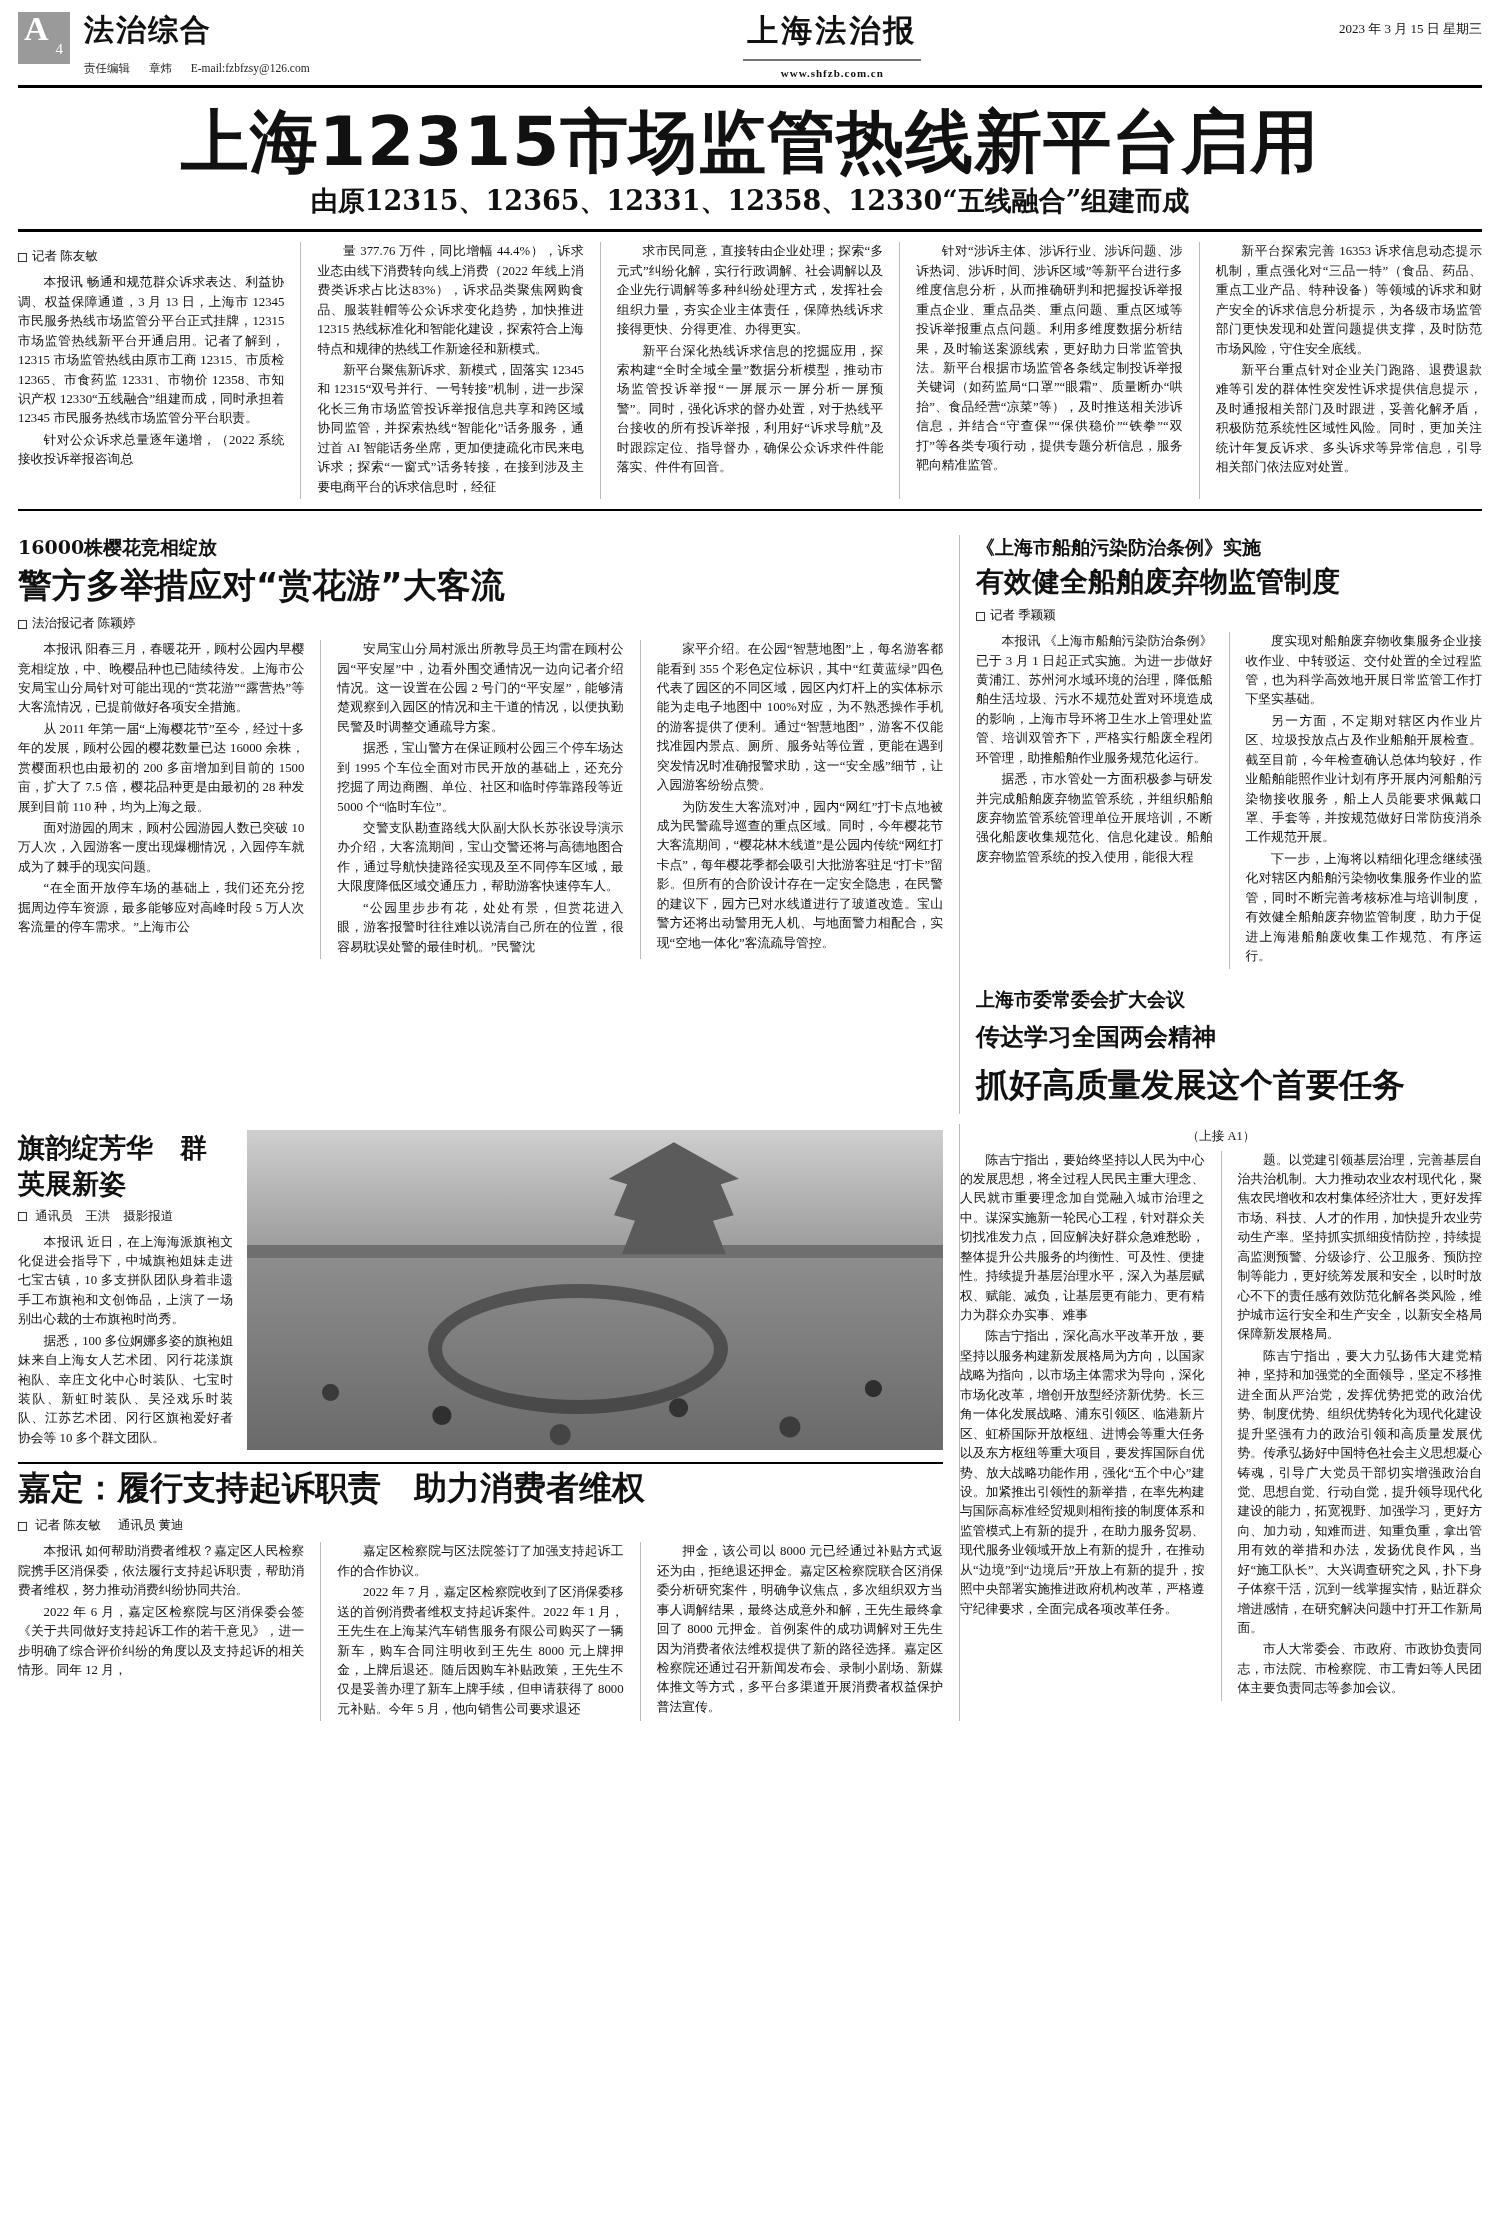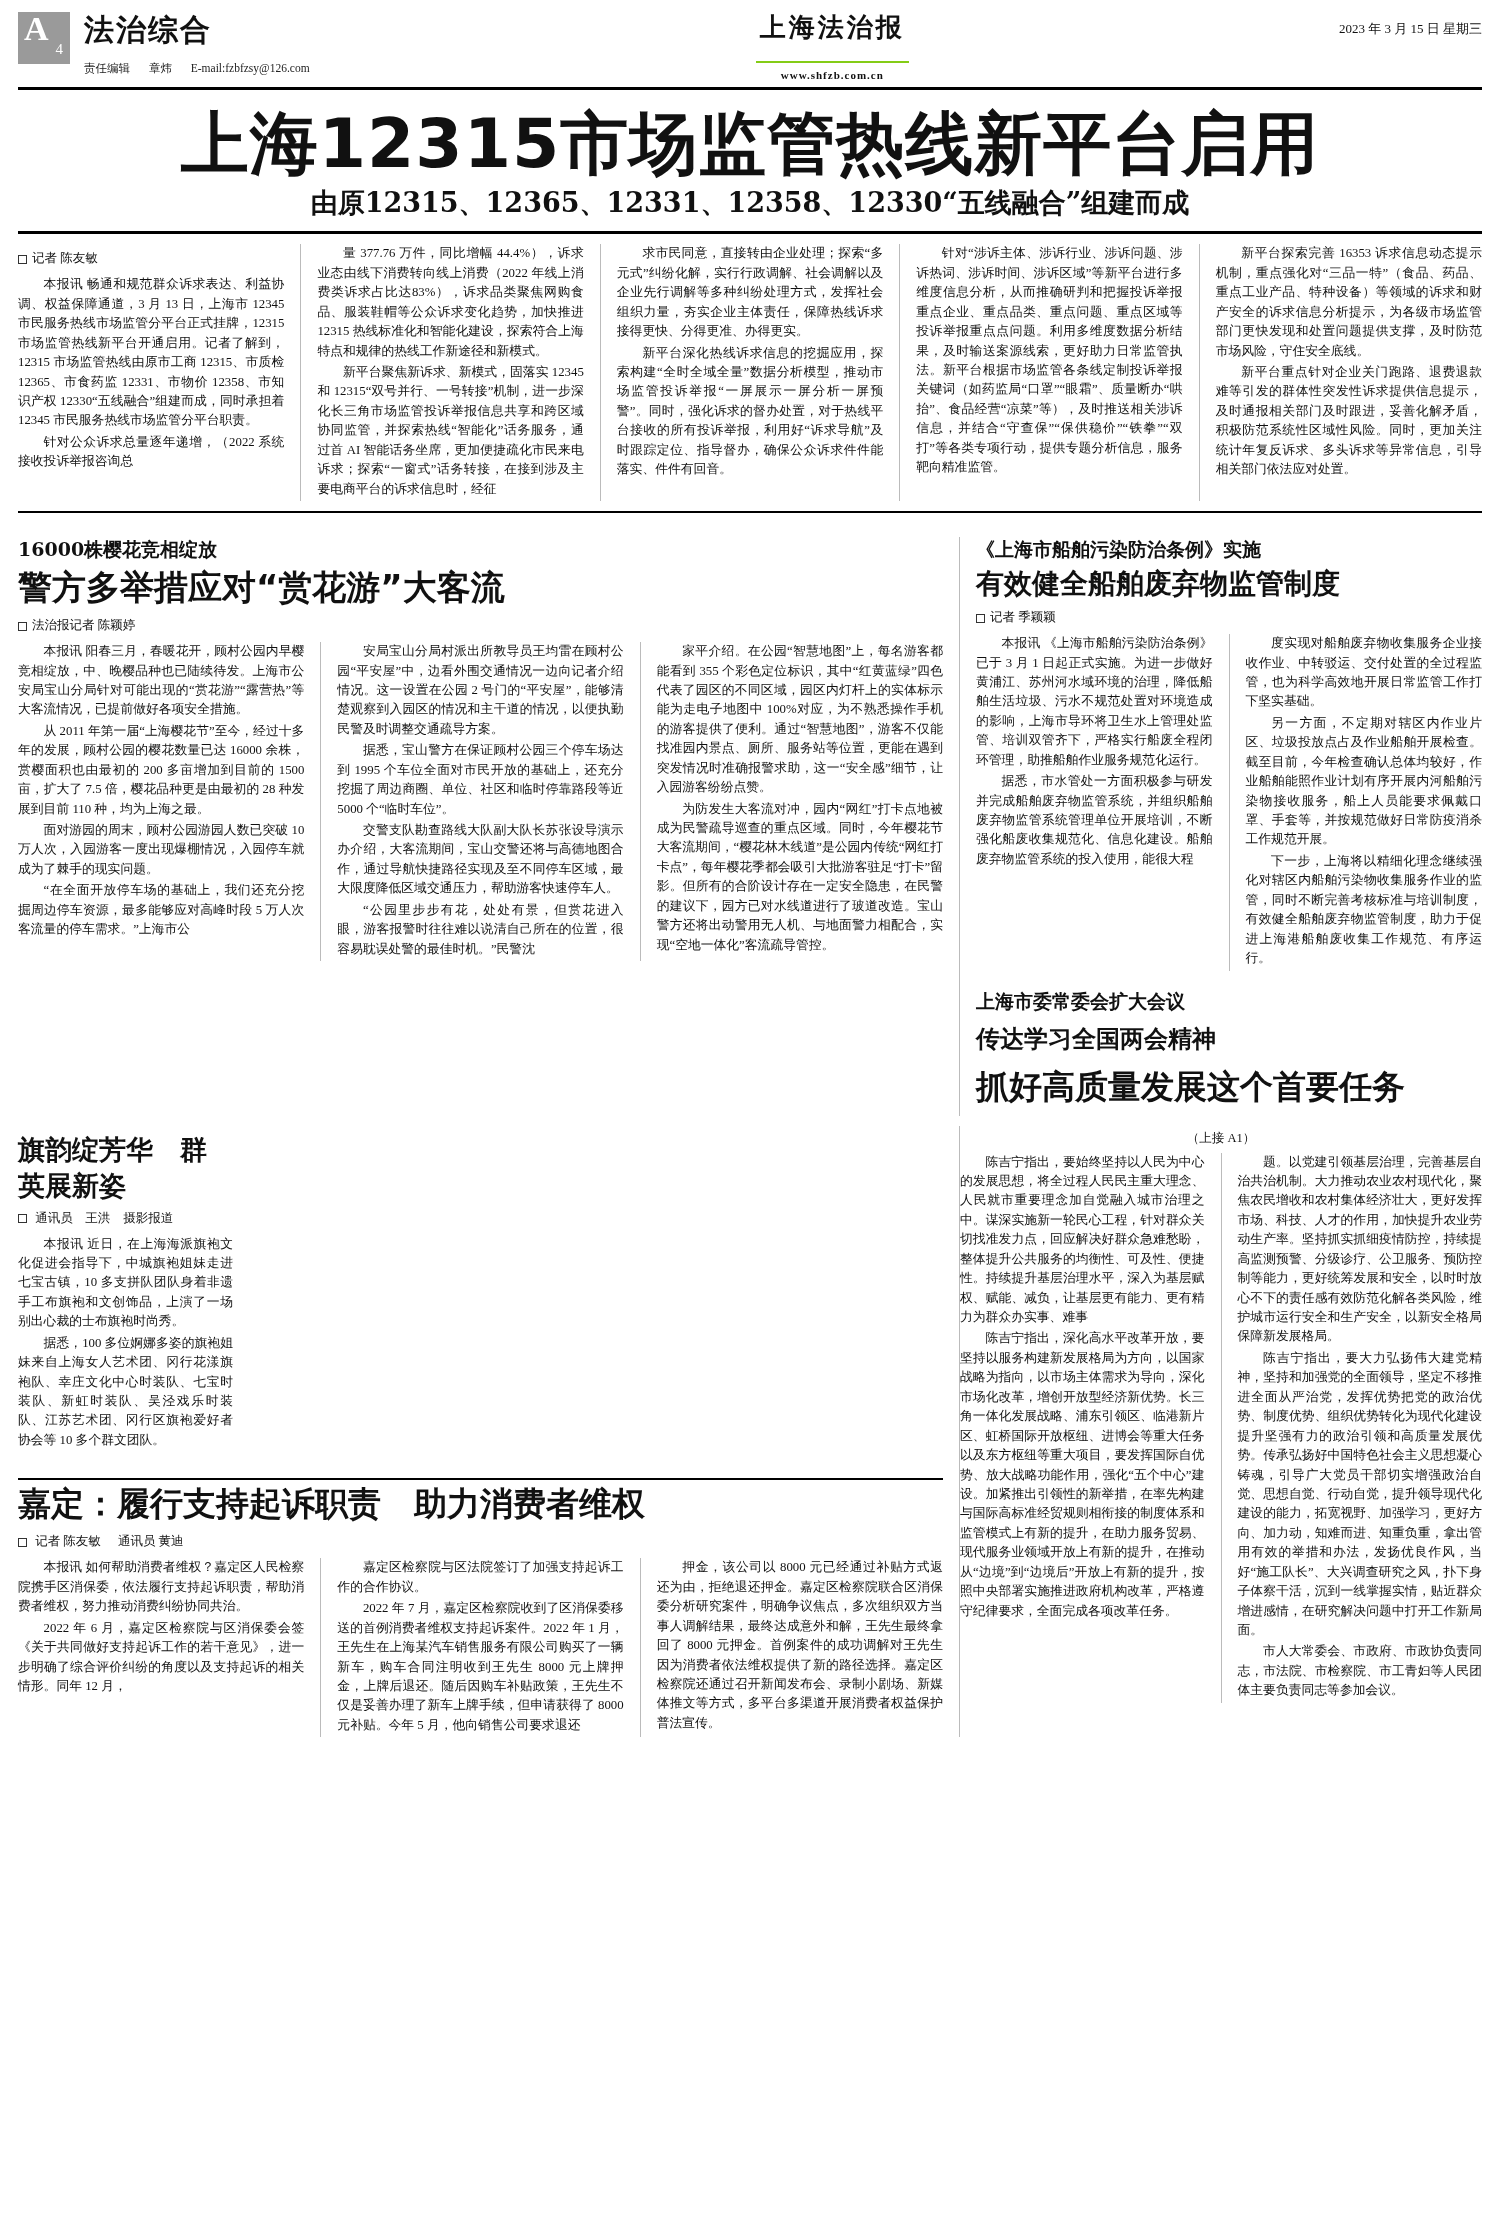--- a/index.html
+++ b/index.html
@@ -17,21 +17,21 @@
   
   .masthead { display:flex; align-items:flex-start; border-bottom:3px solid #000; padding-bottom:6px; }
   .folio { width:52px; height:52px; background:#9a9a9a; color:#fff; position:relative; flex:0 0 auto; margin-top:2px;}
   .folio .a { font-family:"Liberation Serif",serif; font-size:34px; font-weight:bold; position:absolute; left:6px; top:-2px;}
   .folio .n { font-size:15px; position:absolute; right:7px; bottom:6px;}
   .mh-left { margin-left:14px; }
   .mh-title { font-family:"DejaVu Serif", serif; font-weight:bold; font-size:30px; letter-spacing:2px; }
   .mh-sub { font-size:11.5px; color:#222; margin-top:10px; }
   .mh-sub span { margin-right:16px; }
   .mh-center { flex:1; text-align:center; }
-  .mh-paper { font-family:"DejaVu Serif",serif; font-weight:bold; font-size:26px; letter-spacing:3px; display:inline-block; border-bottom:2px solid #84cc16; padding:0 4px 16px;}
+  .mh-paper { font-family:"DejaVu Serif",serif; font-weight:bold; font-size:31px; letter-spacing:3px; display:inline-block; border-bottom:2px solid #737373; padding:0 4px 7px;}
   .mh-url { font-size:11px; font-weight:bold; letter-spacing:1px; margin-top:6px; }
   .mh-right { font-size:13px; padding-top:10px; white-space:nowrap; }
 
   
   .headline { text-align:center; font-family:"DejaVu Sans", sans-serif; font-weight:bold; font-size:68px; letter-spacing:1px; margin:18px 0 6px; line-height:1.05; }
   .subhead { text-align:center; font-family:"DejaVu Serif",serif; font-weight:bold; font-size:27px; margin-bottom:10px; }
   .rule-thick { border-top:3px solid #000; margin:4px 0 0; }
 
   
   .byline { font-size:12.5px; margin:6px 0 8px; }
@@ -55,21 +55,21 @@
   .three { display:flex; gap:16px; }
   .three .col { flex:1; }
   .two { display:flex; gap:16px; }
   .two .col { flex:1; }
 
   
   .bottom { display:flex; gap:16px; margin-top:10px; }
   .bottom-left { width:925px; }
   .bottom-right { flex:1; border-left:1px solid #bbb; padding-left:0;}
 
-  .photo-row { display:flex; gap:14px; margin-top:6px;flex-direction:column;}
+  .photo-row { display:flex; gap:14px; margin-top:6px;}
   .photo-col { width:215px; }
   .photo { flex:1; background:#6f6f6f; position:relative; overflow:hidden; }
   .photo .sky { position:absolute; left:0; right:0; top:0; height:36%; background:linear-gradient(#cfcfcf,#9e9e9e); }
   .photo .pav { position:absolute; left:52%; top:4%; width:130px; height:140px; background:#5b5b5b; clip-path:polygon(50% 0,100% 26%,86% 30%,96% 52%,80% 56%,90% 80%,10% 80%,20% 56%,4% 52%,14% 30%,0 26%); }
   .photo .crowd { position:absolute; left:0; right:0; bottom:0; height:60%; background:
       radial-gradient(circle at 12% 70%, #3a3a3a 0 8px, transparent 9px),
       radial-gradient(circle at 28% 82%, #2f2f2f 0 9px, transparent 10px),
       radial-gradient(circle at 45% 92%, #444 0 10px, transparent 11px),
       radial-gradient(circle at 62% 78%, #333 0 9px, transparent 10px),
       radial-gradient(circle at 78% 88%, #3c3c3c 0 10px, transparent 11px),

